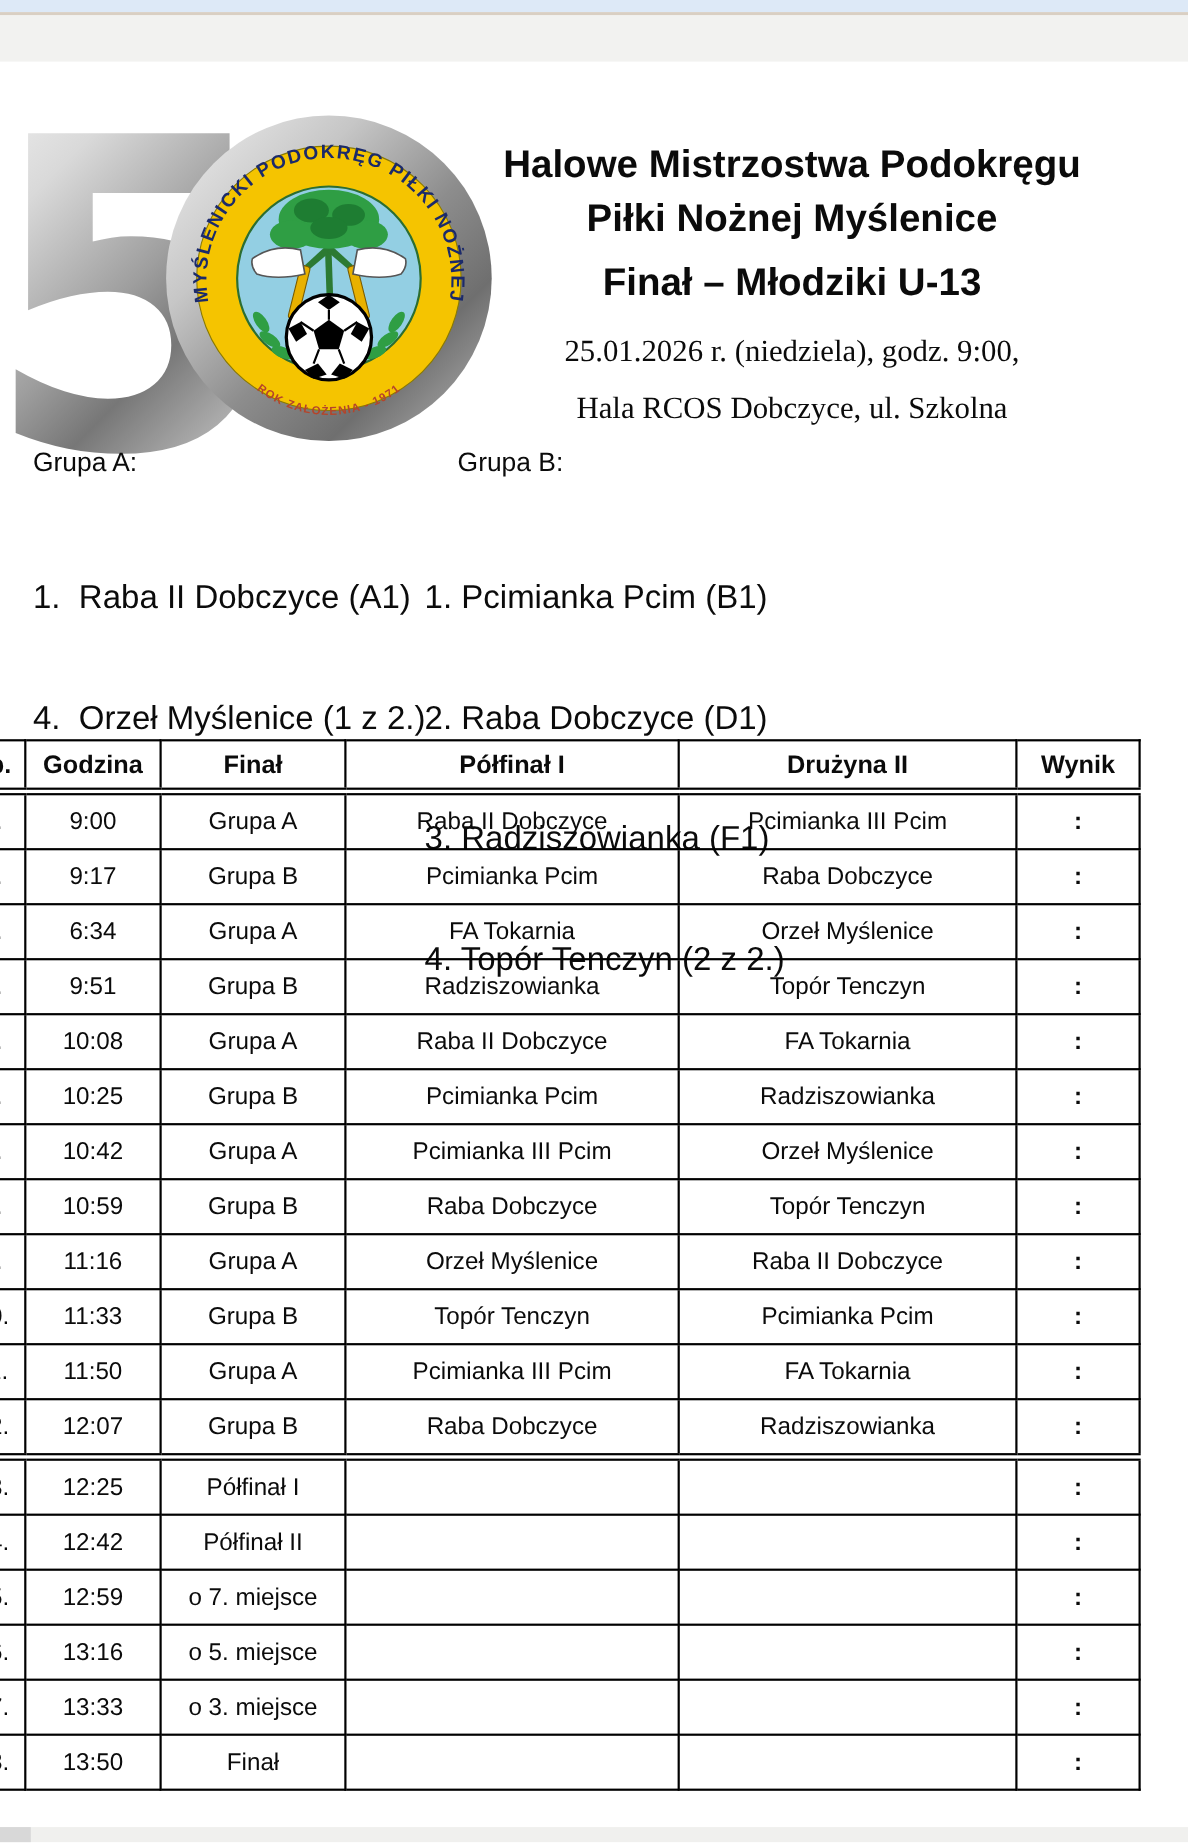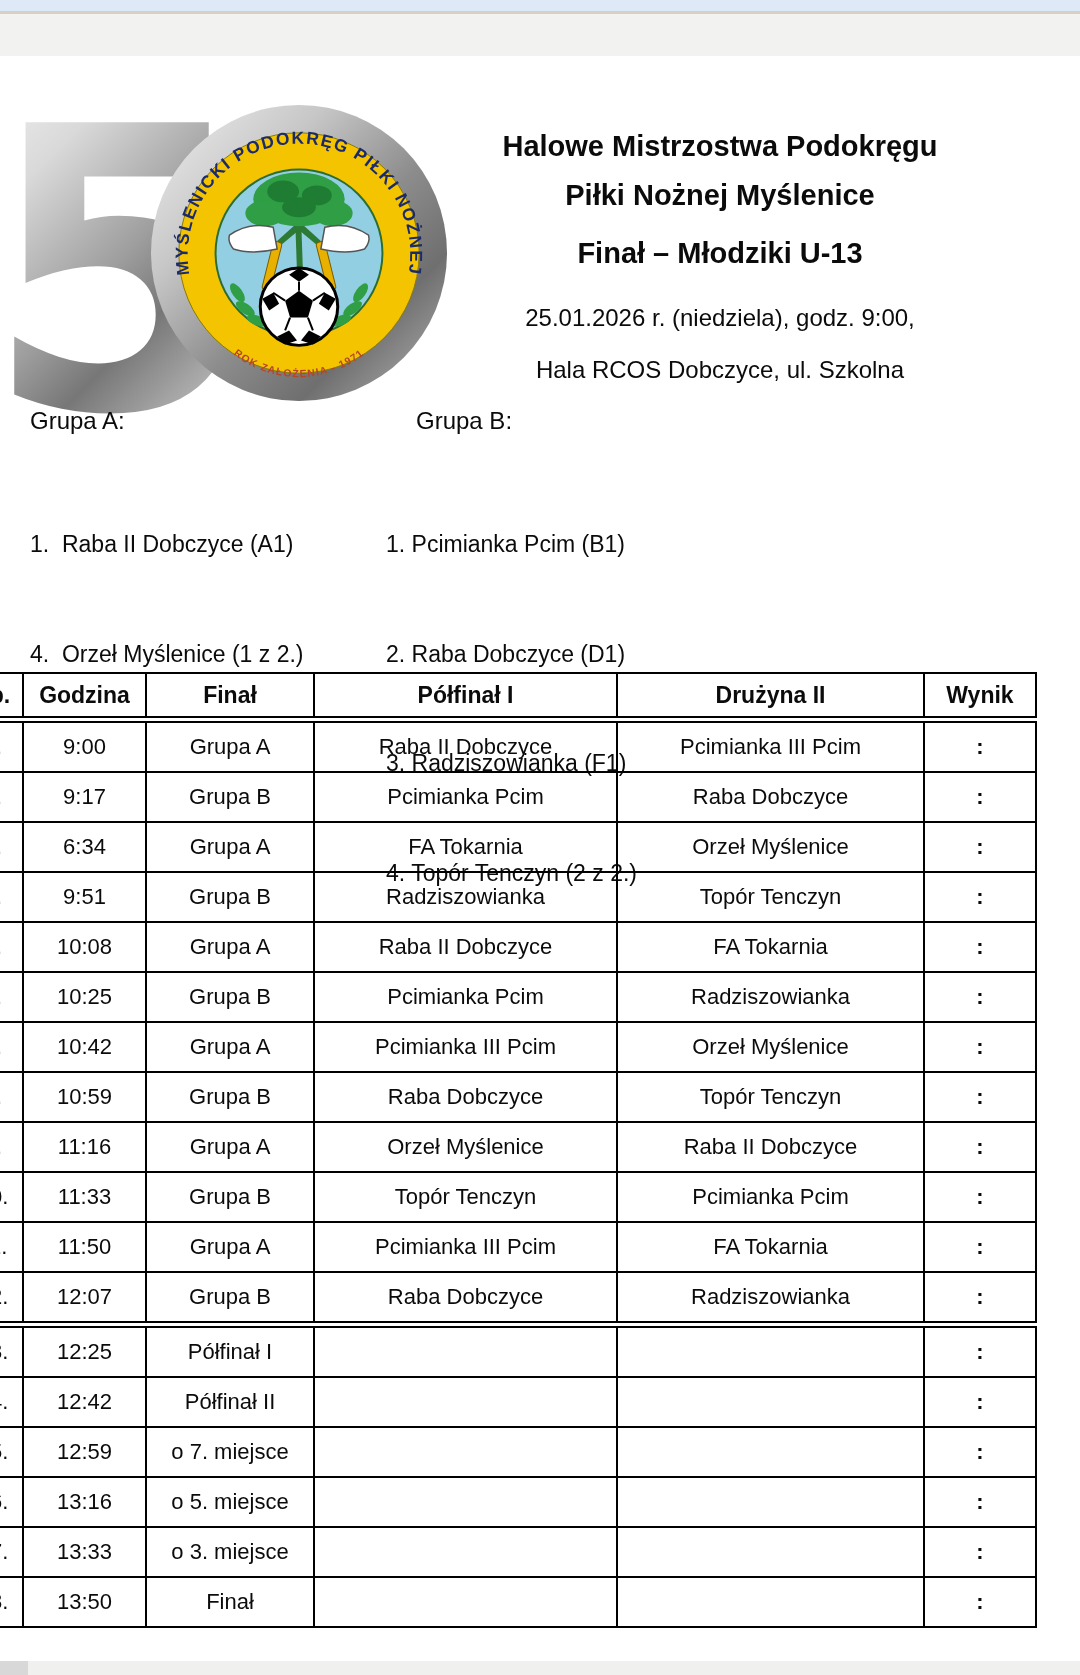--- a/index.html
+++ b/index.html
@@ -23,33 +23,33 @@
     font-family:"DejaVu Sans","Liberation Sans",sans-serif;
     color:#a8a8a8;
     background:linear-gradient(135deg,#f2f2f2 0%,#d9d9d9 22%,#9e9e9e 48%,#777777 62%,#c9c9c9 88%,#e9e9e9 100%);
     -webkit-background-clip:text; background-clip:text;
     -webkit-text-fill-color:transparent;
   }
   .logo-badge { position:absolute; left:150px; top:104px; width:298px; height:298px; }
 
   
   .title-block { position:absolute; left:418px; top:0; width:604px; text-align:center; }
-  .title-line  { position:absolute; left:0; width:604px; font-weight:700; font-size:29px; color:#0b0b0b; }
+  .title-line  { position:absolute; left:0; width:604px; font-weight:700; font-size:35px; color:#0b0b0b; }
   .t1 { top:130px; }
   .t2 { top:179px; }
   .t3 { top:237px; }
-  .sub-line { position:absolute; left:0; width:604px; font-weight:400; font-size:24px; color:#0b0b0b; }
+  .sub-line { position:absolute; left:0; width:604px; font-weight:400; font-size:28px; color:#0b0b0b;font-family:Liberation Serif, serif; }
   .d1 { top:304px; }
   .d2 { top:356px; }
 
   
   .group-title { position:absolute; font-size:24px; font-weight:400; color:#0b0b0b; }
   .ga-title { left:30px;  top:407px; }
   .gb-title { left:416px; top:407px; }
-  .group-list { position:absolute; top:453px; font-size:23px; line-height:36.5px; white-space:pre; color:#0b0b0b; }
+  .group-list { position:absolute; top:453px; font-size:30px; line-height:36.5px; white-space:pre; color:#0b0b0b; }
   .ga-list { left:30px; }
   .gb-list { left:386px; }
 
   
   table.schedule {
     position:absolute; left:-38px; top:672px;
     border-collapse:collapse; table-layout:fixed; width:1073px;
     font-size:22px; color:#0b0b0b;
   }
   .schedule th, .schedule td { border:2px solid #000; text-align:center; vertical-align:middle; padding:0; overflow:hidden; white-space:nowrap; }

